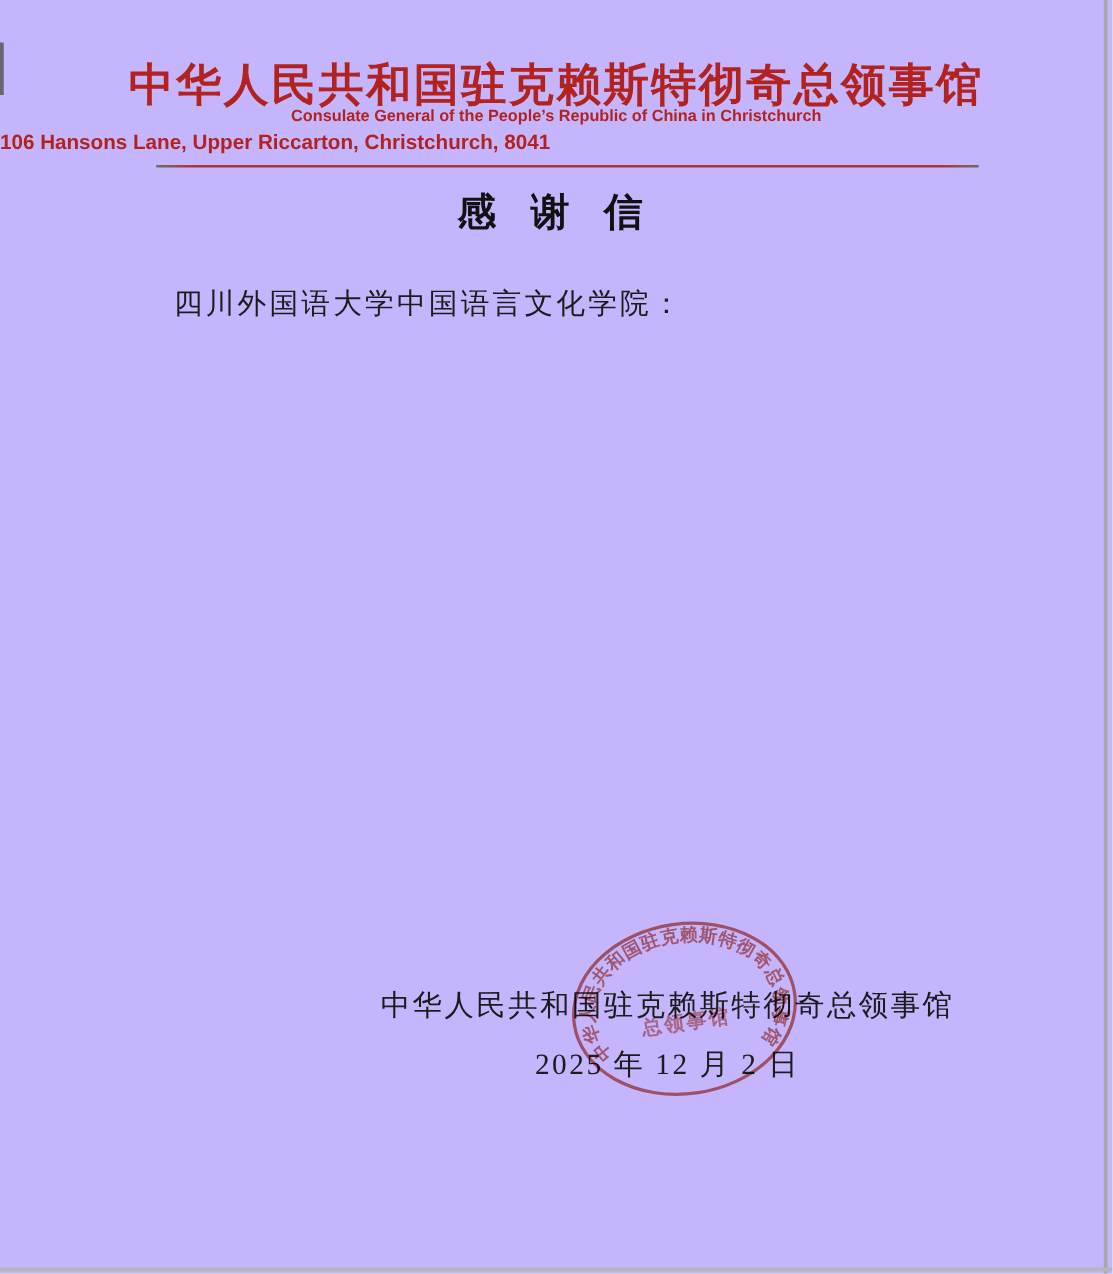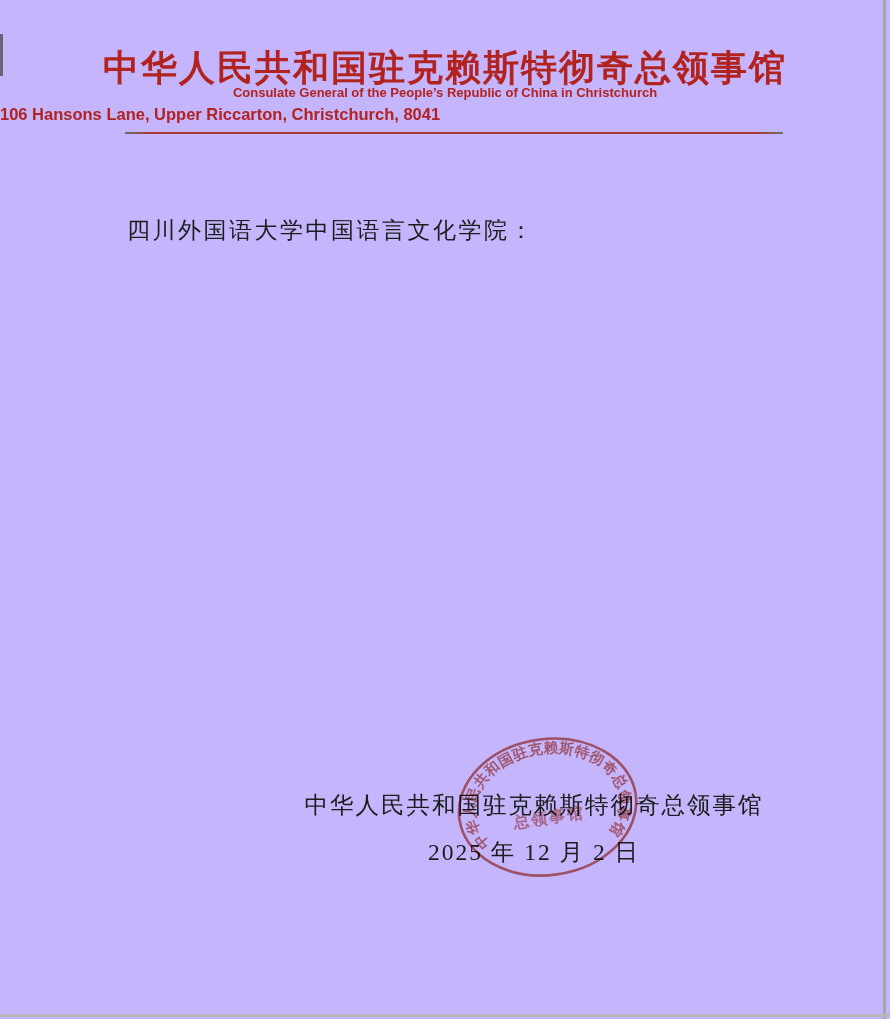--- a/index.html
+++ b/index.html
@@ -40,21 +40,21 @@
     text-align:center;
     font-size:31px;font-weight:bold;letter-spacing:10px;
     color:#111;
   }
   
   .body{
     position:absolute;top:212px;left:127px;width:655px;
     font-size:23px;line-height:38px;letter-spacing:2.5px;
     text-align:justify;
   }
-  .body p{margin:0;text-indent:2em;}
+  .body p{margin:12px;text-indent:2em;}
   .body .salutation{text-indent:0;}
   .body p.thanks{margin-top:7px;}
   
   .signature{
     position:absolute;top:782px;left:0;width:890px;
     text-align:center;
     transform:translateX(89px);
     font-size:23.5px;line-height:47px;letter-spacing:2px;
   }
   
@@ -76,20 +76,21 @@
 </head>
 <body>
 
 <div class="page">
 
   <div class="hdr-cn" style="color:#b22320">中华人民共和国驻克赖斯特彻奇总领事馆</div>
   <div class="hdr-en" style="color:#b22320">Consulate General of the People’s Republic of China in Christchurch</div>
   <div class="hdr-addr" style="color:#b22320">106 Hansons Lane, Upper Riccarton, Christchurch, 8041</div>
   <div class="rule"></div>
 
+  <div class="letter-title">感 谢 信</div>
 
   <div class="body">
     <p class="salutation">四川外国语大学中国语言文化学院：</p>
   </div>
 
   <div class="signature">
     <div>中华人民共和国驻克赖斯特彻奇总领事馆</div>
     <div>2025 年 12 月 2 日</div>
   </div>
 

